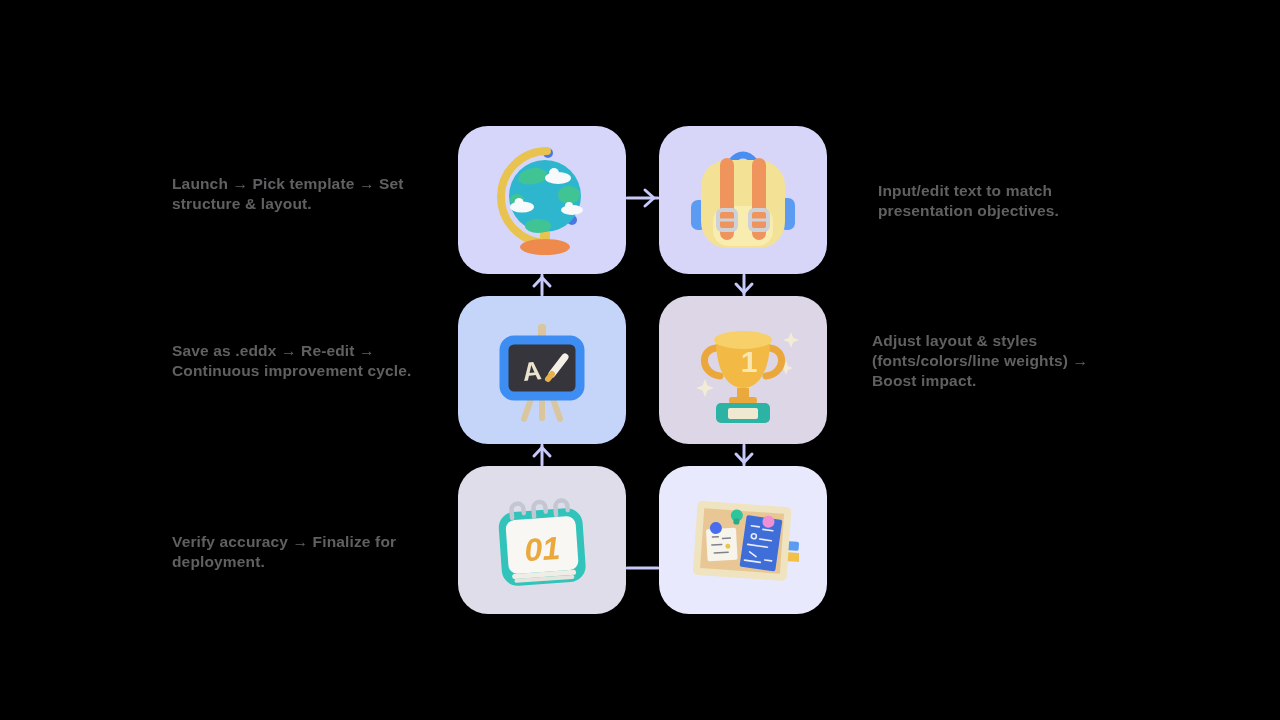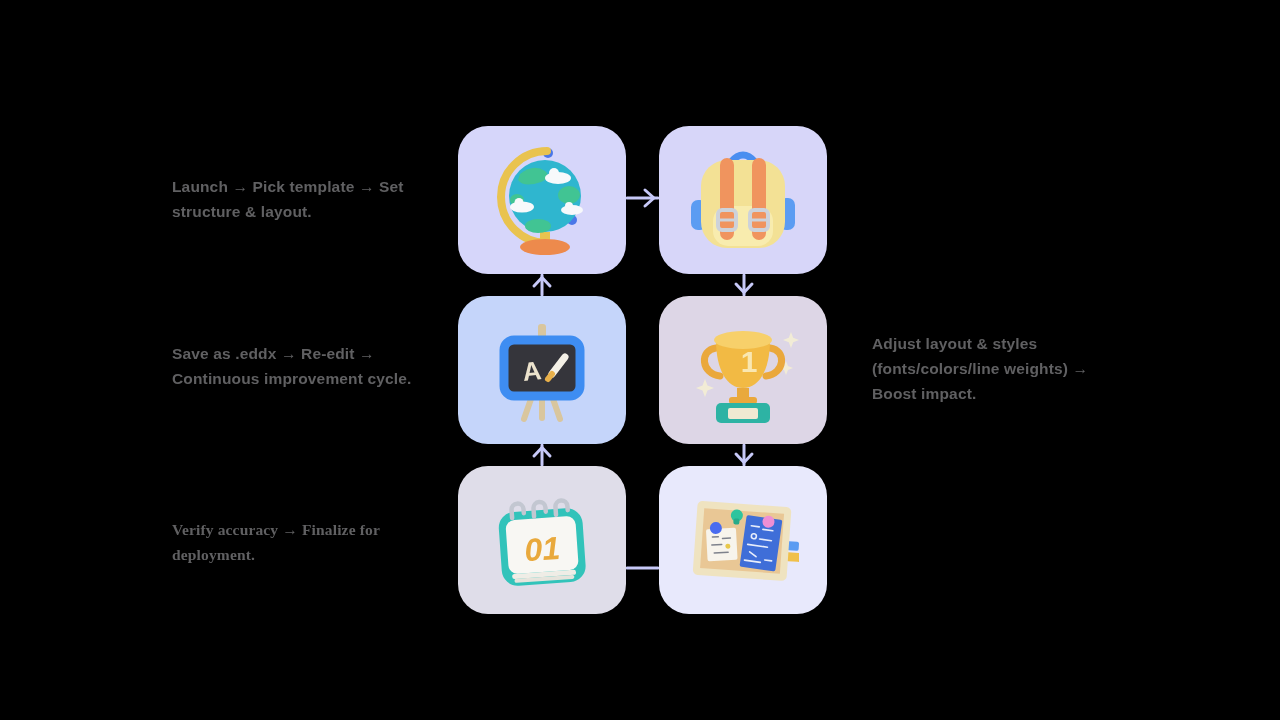--- a/index.html
+++ b/index.html
@@ -14,30 +14,30 @@
     width: 1280px;
     height: 720px;
     background: var(--bg);
     font-family: "Liberation Sans", "DejaVu Sans", sans-serif;
     overflow: hidden;
   }
   .step-label {
     position: absolute;
     color: var(--text);
     font-size: 15.5px;
-    line-height: 25px;
+    line-height: 20px;
     font-weight: 700;
     letter-spacing: 0.15px;
     overflow-wrap: break-word;
   }
   #label-0 { left: 172px; top: 174px; width: 256px; }
   #label-1 { left: 878px; top: 181px; width: 206px; }
   #label-2 { left: 172px; top: 341px; width: 250px; }
   #label-3 { left: 872px; top: 331px; width: 238px; }
-  #label-4 { left: 172px; top: 517px; width: 240px; font-family: Liberation Serif, serif; }
+  #label-4 { left: 172px; top: 532px; width: 240px; }
   #label-5 { left: 872px; top: 517px; width: 254px; }
   .step-box {
     position: absolute;
     width: 168px;
     height: 148px;
     border-radius: 30px;
     display: flex;
     align-items: center;
     justify-content: center;
   }
@@ -87,20 +87,21 @@
     <g>
       <path class="connector" d="M542 465 V445"></path>
       <path class="connector" d="M534 456 L542 447.5 L550 456"></path>
     </g>
     <g>
       <path class="connector" d="M627 568 H658"></path>
     </g>
   </svg>
 
   <div class="step-label" id="label-0">Launch → Pick template → Set structure &amp; layout.</div>
+  <div class="step-label" id="label-1">Input/edit text to match presentation objectives.</div>
   <div class="step-label" id="label-3">Adjust layout &amp; styles (fonts/colors/line weights) → Boost impact.</div>
   <div class="step-label" id="label-2">Save as .eddx → Re-edit → Continuous improvement cycle.</div>
   <div class="step-label" id="label-4">Verify accuracy → Finalize for deployment.</div>
 
   <div class="step-box" id="box-0" style="background: rgb(214, 214, 250);">
     <svg class="icon-svg" viewBox="0 0 112 112">
       <circle cx="62" cy="9" r="5" fill="#4a77e8"></circle>
       <path d="M61 7 A 46 46 0 0 0 61 99" stroke="#e9c34f" stroke-width="8" fill="none" stroke-linecap="round"></path>
       <rect x="54" y="88" width="10" height="14" fill="#e9c34f"></rect>
       <ellipse cx="59" cy="103" rx="25" ry="8" fill="#ed8a4c"></ellipse>

